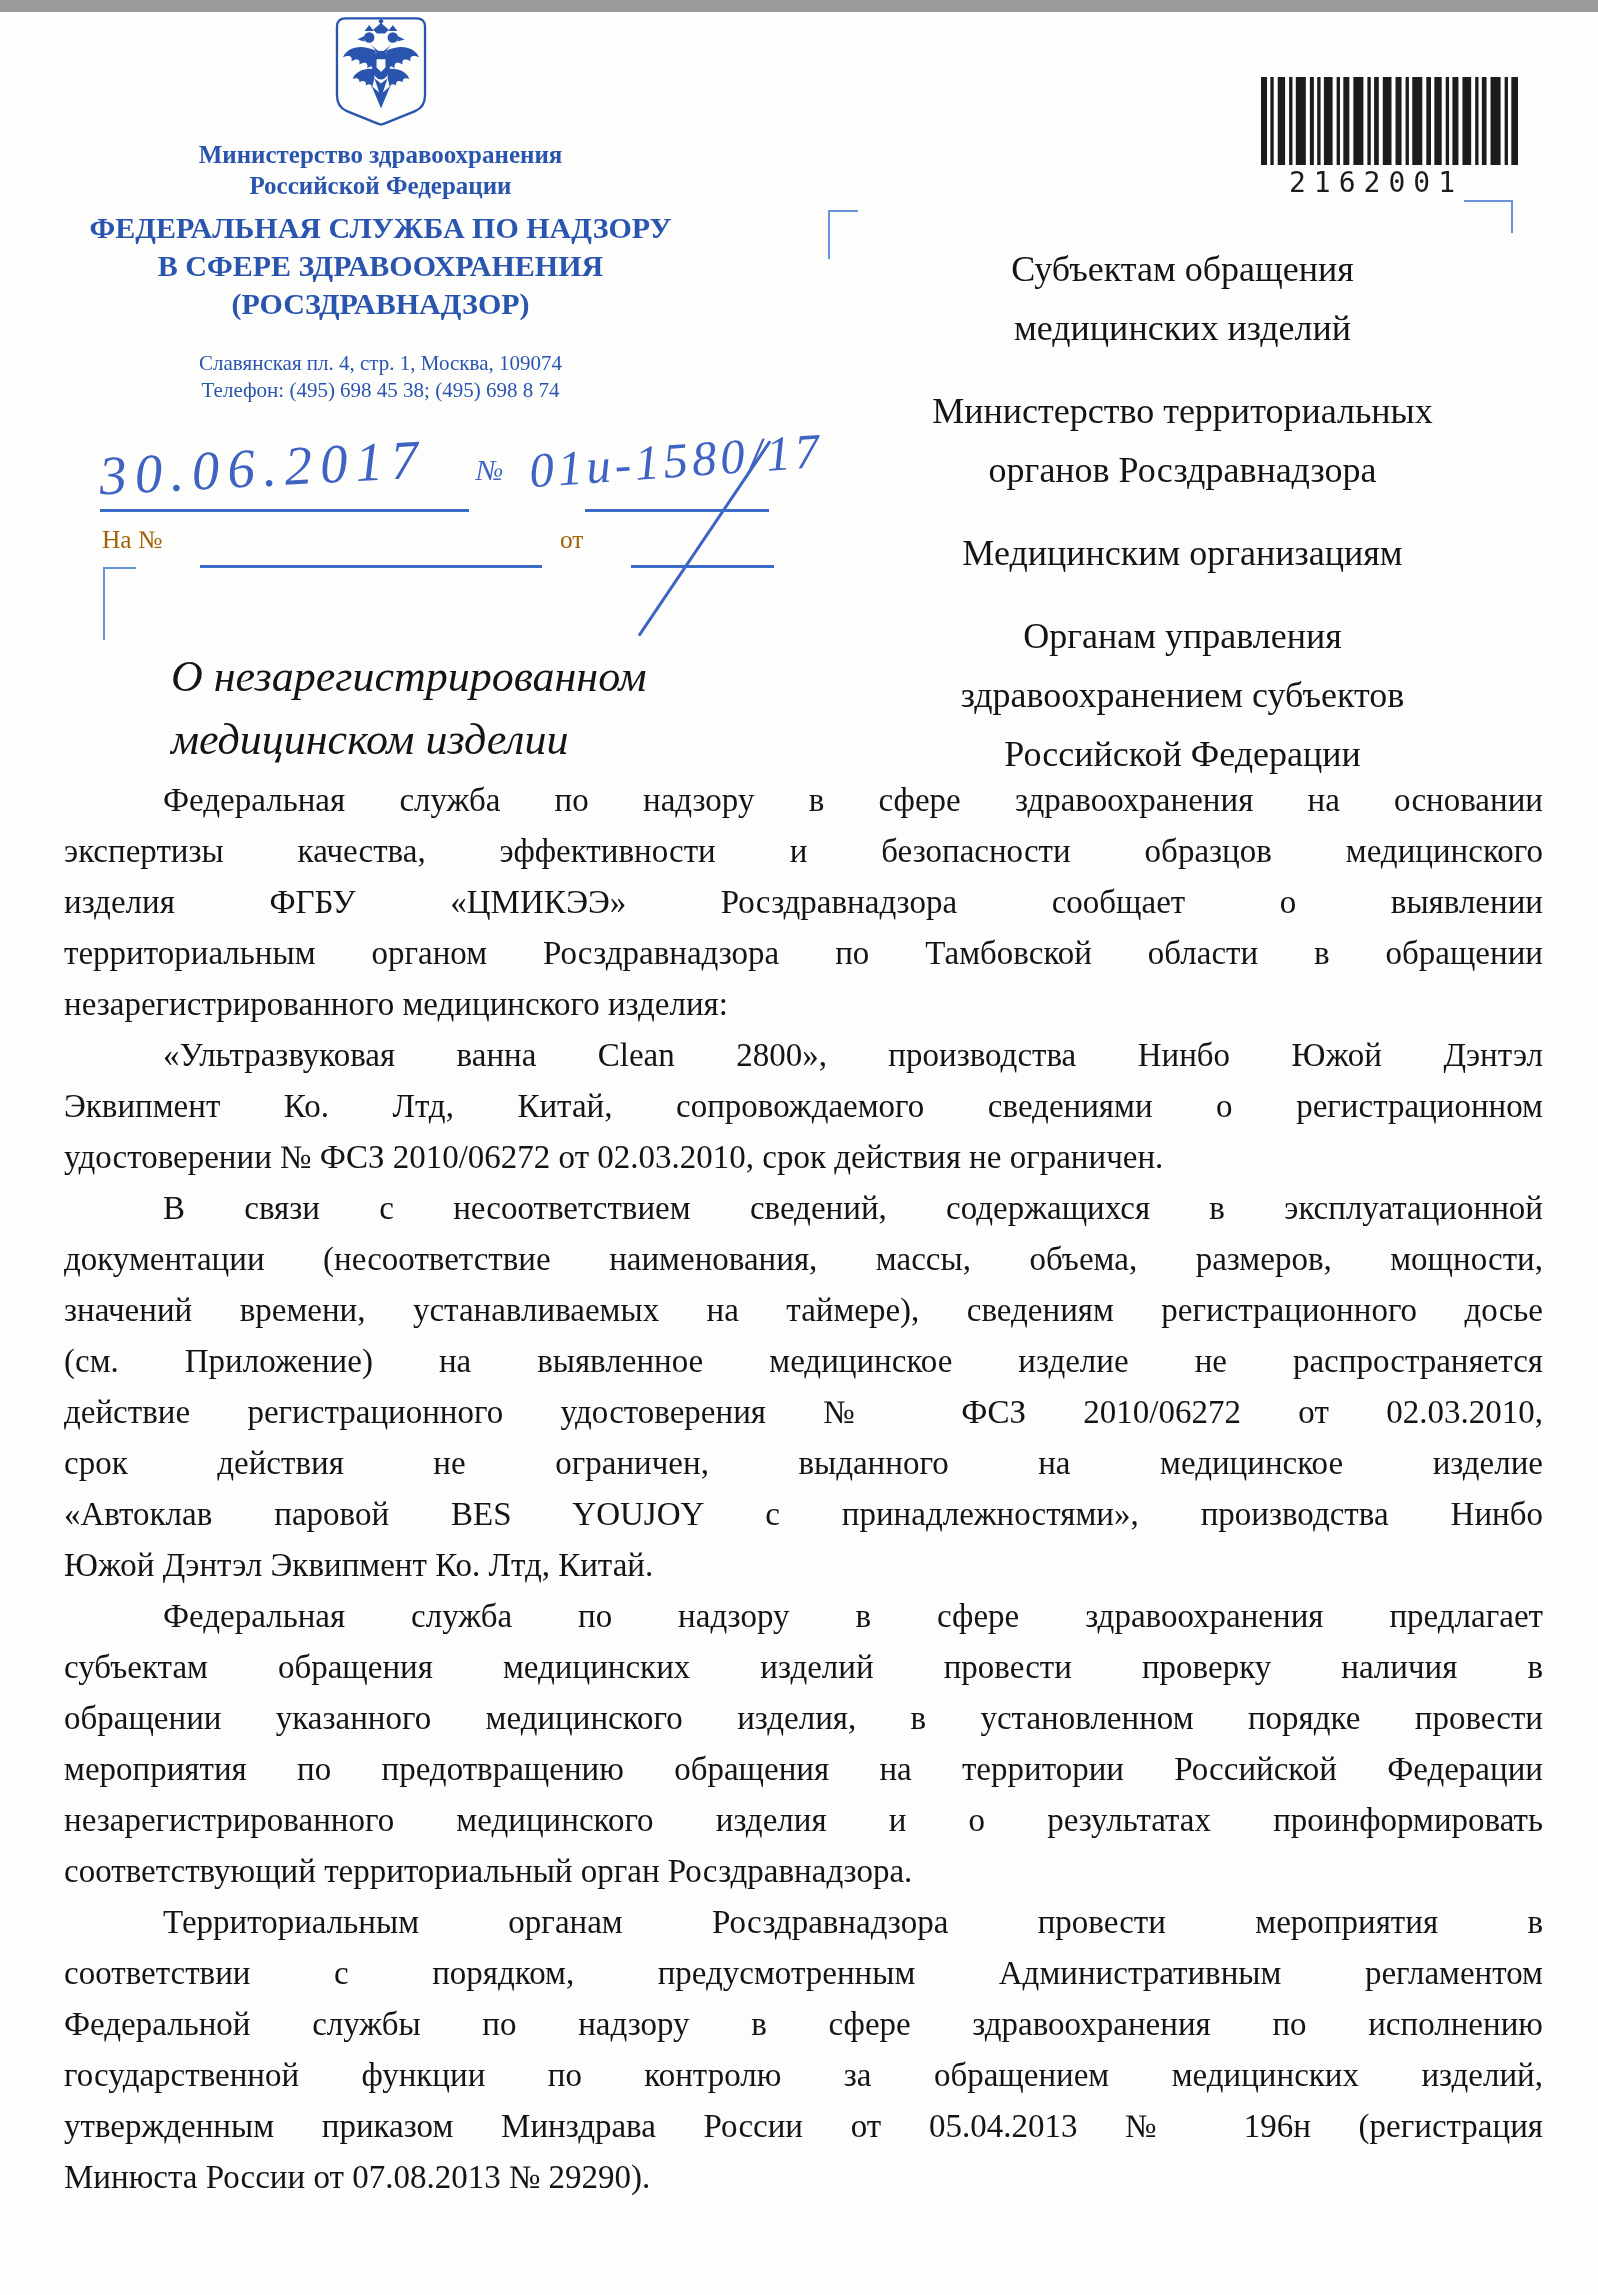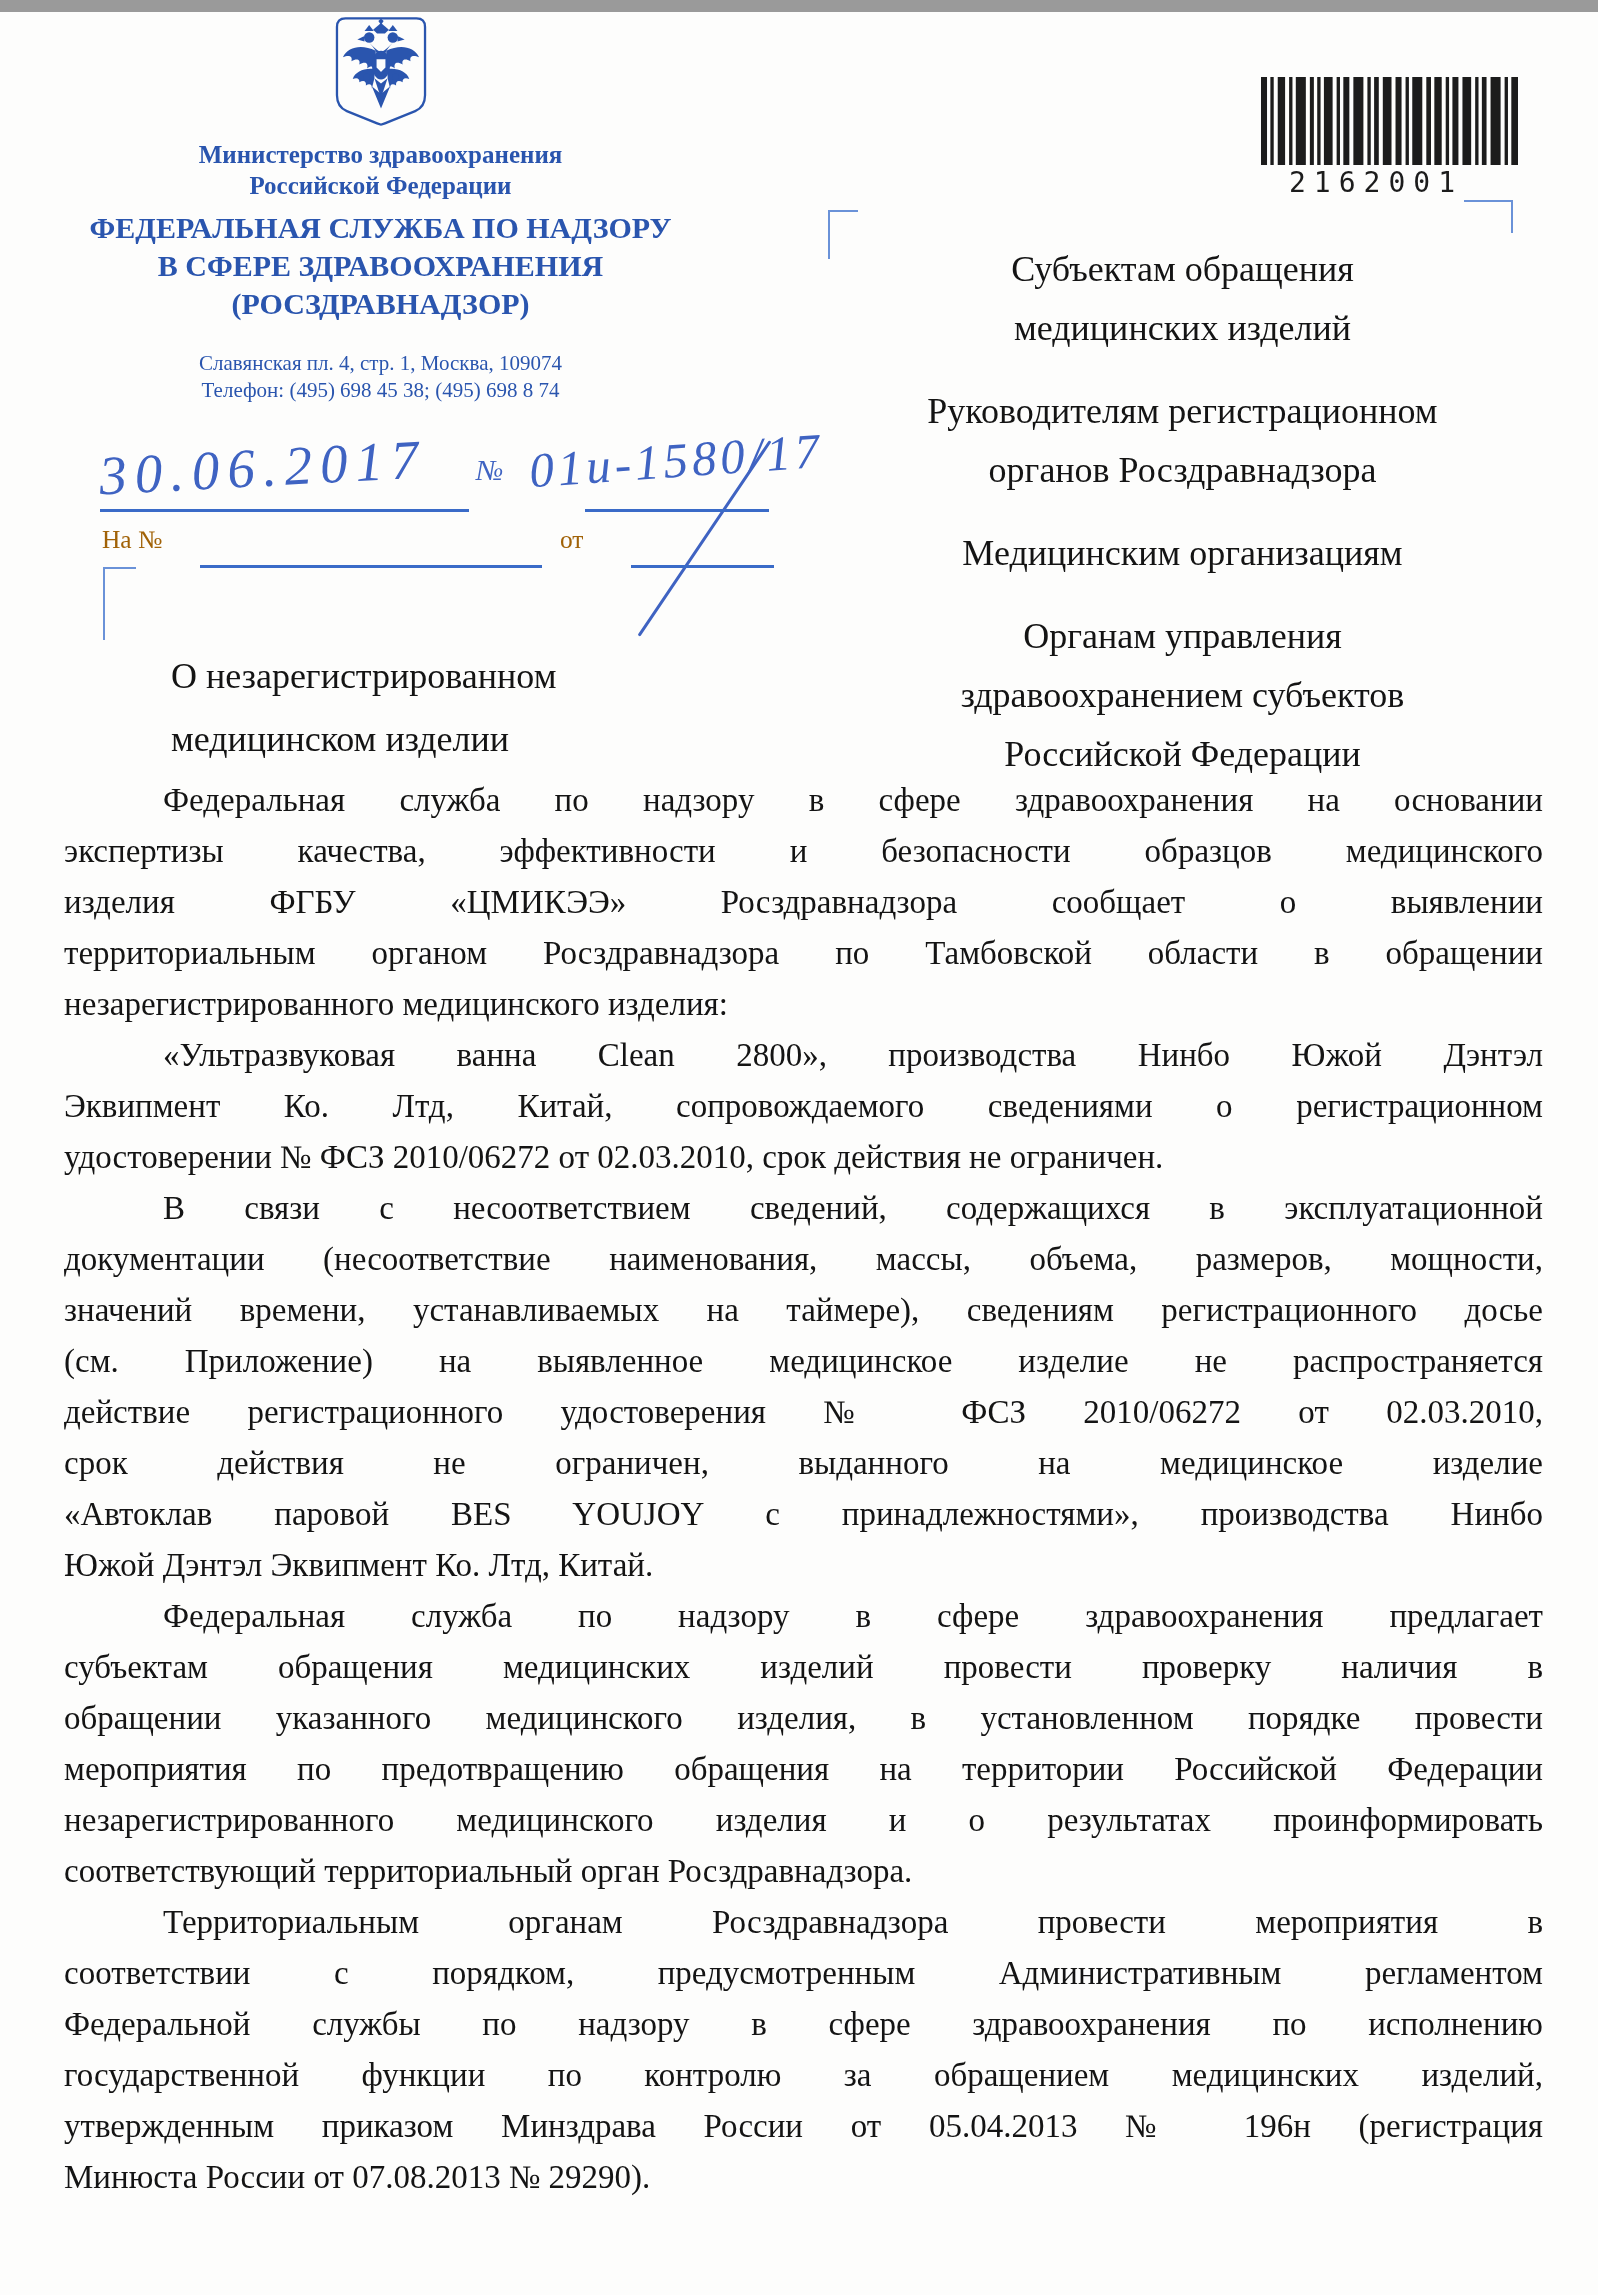--- a/index.html
+++ b/index.html
@@ -46,21 +46,21 @@
   .lbl-ot { left:560px; top:513px; }
 
   
   .addressees { position:absolute; left:843px; top:228px; width:679px;
                 text-align:center; font-size:36px; line-height:59px; }
   .addr-item { margin-bottom:24px; }
   .addr-item:last-child { margin-bottom:0; }
 
   
   .subject { position:absolute; left:171px; top:633px; width:534px;
-             font-size:36px; line-height:63px; }
+             font-size:44px; line-height:63px;font-style:italic; }
 
   
   .body-text { position:absolute; left:64px; top:763px; width:1479px;
                font-size:33px; line-height:51px; }
   .ln { text-align:justify; text-align-last:justify; text-justify:inter-word; }
   .ln.last { text-align-last:left; }
   .ln.indent { text-indent:99px; }
 </style>
 </head>
 <body>
@@ -158,21 +158,21 @@
   <div class="blank bl-3"></div>
   <div class="form-label lbl-ot">от</div>
   <div class="blank bl-4"></div>
 
   <div class="addressees">
     <div class="addr-item">
       <div>Субъектам обращения</div>
       <div>медицинских изделий</div>
     </div>
     <div class="addr-item">
-      <div>Руководителям регистрационном</div>
+      <div>Министерство территориальных</div>
       <div>органов Росздравнадзора</div>
     </div>
     <div class="addr-item">
       <div>Медицинским организациям</div>
     </div>
     <div class="addr-item">
       <div>Органам управления</div>
       <div>здравоохранением субъектов</div>
       <div>Российской Федерации</div>
     </div>

